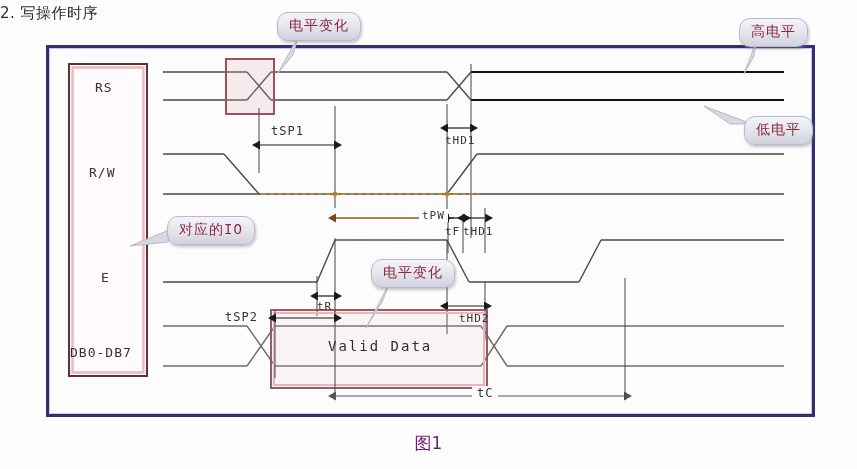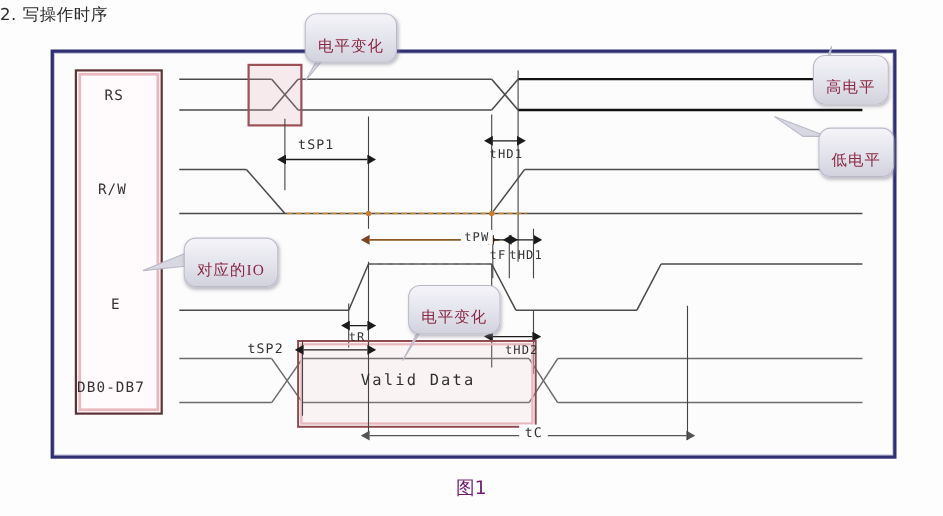--- a/index.html
+++ b/index.html
@@ -24,22 +24,22 @@
     box-shadow:0 0 0 1px #c9c9de inset;
   }
   #diagram-svg{position:absolute;left:0;top:0;}
   .callout{
     position:absolute;
     background:linear-gradient(180deg,#f4f4f8 0%,#e3e3ec 55%,#d2d2de 100%);
     border:1px solid #b9b9c8;
     border-radius:11px;
     color:#8a2742;
     font-size:14px;
-    font-family:Liberation Serif, serif;
-    padding:20px 11px 5px 11px;
+    font-family:Liberation Mono, monospace;
+    padding:4px 11px 5px 11px;
     white-space:nowrap;
     box-shadow:1px 2px 3px rgba(120,120,140,.45);
     letter-spacing:1px;
     z-index:6;
   }
   .sig-label{
     position:absolute;
     font-size:13px;color:#333;
     font-family:"DejaVu Sans Mono","Liberation Mono",monospace;
     letter-spacing:1px;
@@ -213,21 +213,21 @@
   <div class="sig-label" style="left:423px;top:338px;font-size:12px;background:#fdfcfc;padding:0 5px;">tC</div>
 
   <div class="sig-label" style="left:279px;top:290px;font-size:14px;letter-spacing:2px;color:#2f2f2f;">Valid Data</div>
 </div>
 
 <div class="callout" style="left:277px;top:12px;">电平变化</div>
 <svg style="position:absolute;left:240px;top:33px;width:90px;height:55px;z-index:5;">
   <path d="M58,4 L38,40 L53,22 Z" fill="#d8d8e2" stroke="#b9b9c8" stroke-width="1"></path>
 </svg>
 
-<div class="callout" style="left:739px;top:18px;margin-top:32px;">高电平</div>
+<div class="callout" style="left:739px;top:18px;">高电平</div>
 <svg style="position:absolute;left:712px;top:40px;width:70px;height:45px;z-index:5;">
   <path d="M44,2 L32,34 L42,16 Z" fill="#d8d8e2" stroke="#b9b9c8" stroke-width="1"></path>
 </svg>
 
 <div class="callout" style="left:744px;top:116px;">低电平</div>
 <svg style="position:absolute;left:700px;top:100px;width:70px;height:40px;z-index:5;">
   <path d="M4,6 L52,24 L30,24 Z" fill="#d8d8e2" stroke="#b9b9c8" stroke-width="1"></path>
 </svg>
 
 <div class="callout" style="left:167px;top:216px;">对应的IO</div>

